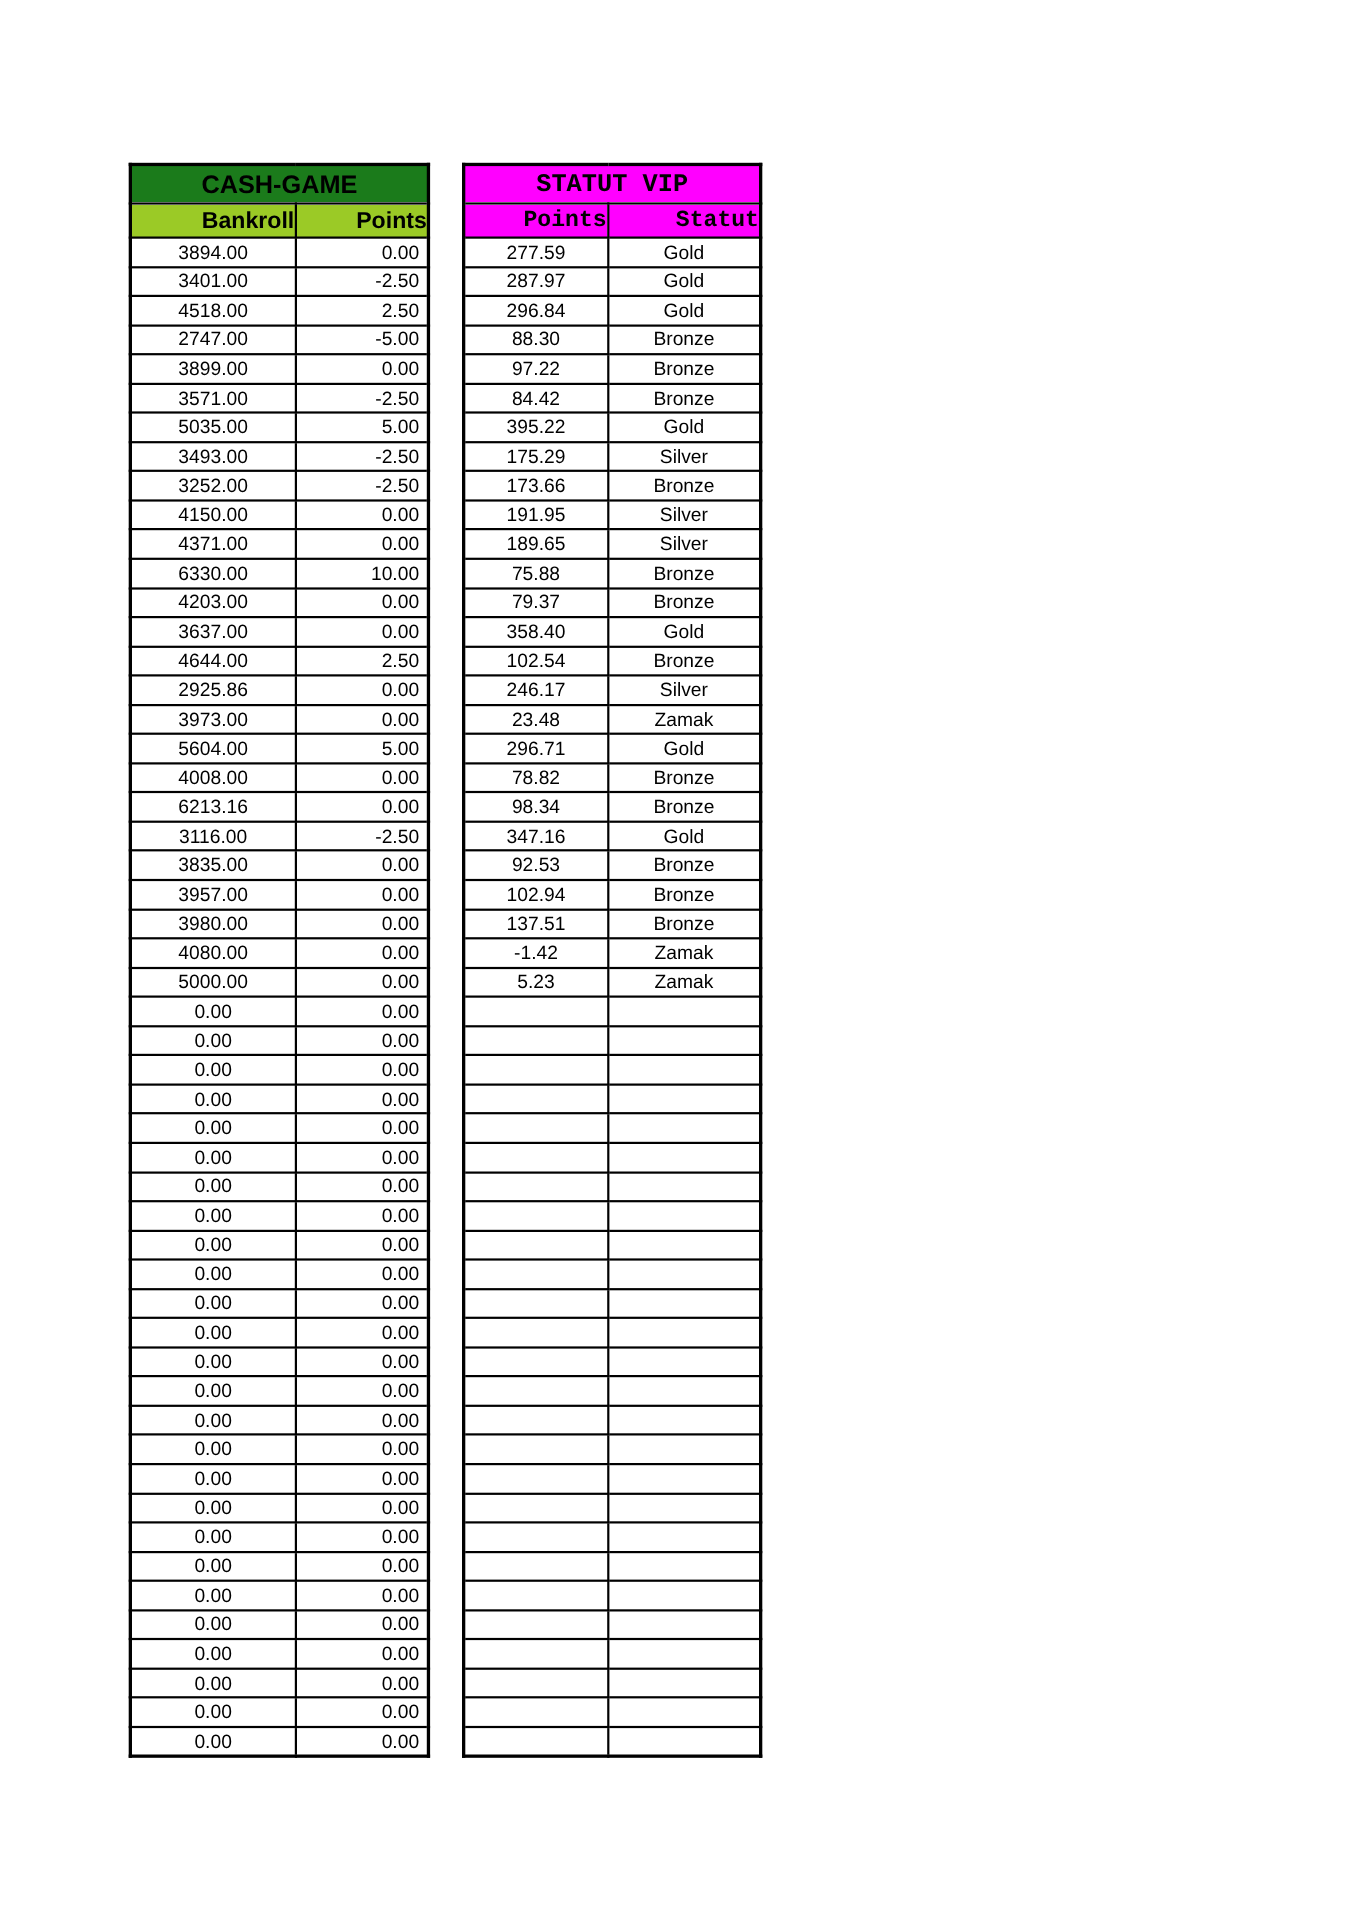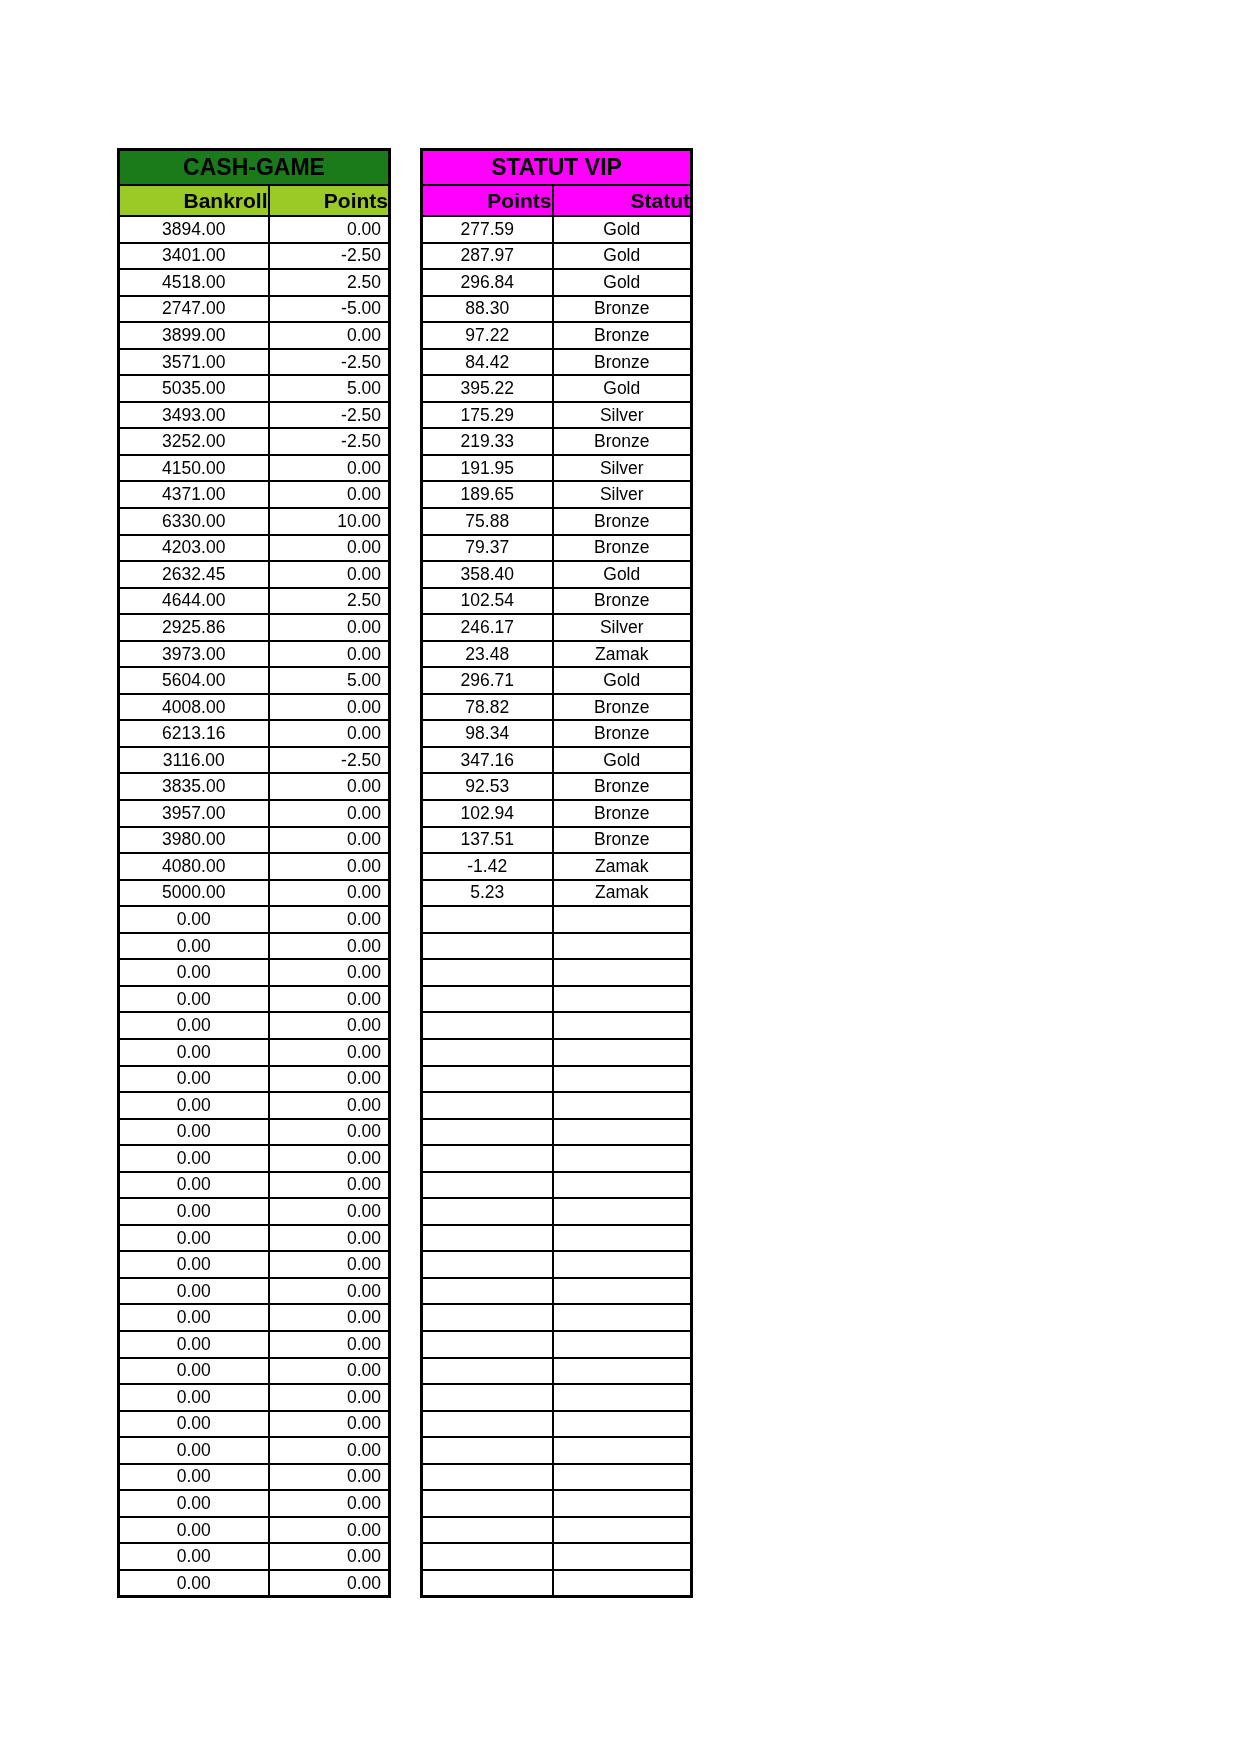--- a/index.html
+++ b/index.html
@@ -49,21 +49,21 @@
   .grid td {
     height: 24.55px;
     font-size: 17.5px;
     text-align: center;
     vertical-align: middle;
   }
   
   .green-title { background: var(--green-dark, #1b7b1b); color: var(--yellow, #ffff00); margin-left: 36px; }
   .green-head  { background: var(--green-light, #9bca26); color: var(--yellow, #ffff00); }
   
-  .magenta-title, .magenta-head { background: var(--magenta, #ff00ff); color: var(--amber, #ffbf00); }
+  .magenta-title, .magenta-head { background: var(--magenta, #ff00ff); color: var(--amber, #ffbf00); font-family: Liberation Mono, monospace; }
 
   
   .left-table  col.c0 { width: 150px; }
   .left-table  col.c1 { width: 121px; }
   .right-table col.c0 { width: 131px; }
   .right-table col.c1 { width: 139px; }
 
   
   .left-table td.c1 { text-align: right; padding-right: 7px; }
 </style>
@@ -133,21 +133,21 @@
         </tr>
         <tr>
           <td class="c0">6330.00</td>
           <td class="c1">10.00</td>
         </tr>
         <tr>
           <td class="c0">4203.00</td>
           <td class="c1">0.00</td>
         </tr>
         <tr>
-          <td class="c0">2632.45</td>
+          <td class="c0">3637.00</td>
           <td class="c1">0.00</td>
         </tr>
         <tr>
           <td class="c0">4644.00</td>
           <td class="c1">2.50</td>
         </tr>
         <tr>
           <td class="c0">2925.86</td>
           <td class="c1">0.00</td>
         </tr>
@@ -339,21 +339,21 @@
         </tr>
         <tr>
           <td class="c0">395.22</td>
           <td class="c1">Gold</td>
         </tr>
         <tr>
           <td class="c0">175.29</td>
           <td class="c1">Silver</td>
         </tr>
         <tr>
-          <td class="c0">219.33</td>
+          <td class="c0">173.66</td>
           <td class="c1">Bronze</td>
         </tr>
         <tr>
           <td class="c0">191.95</td>
           <td class="c1">Silver</td>
         </tr>
         <tr>
           <td class="c0">189.65</td>
           <td class="c1">Silver</td>
         </tr>

